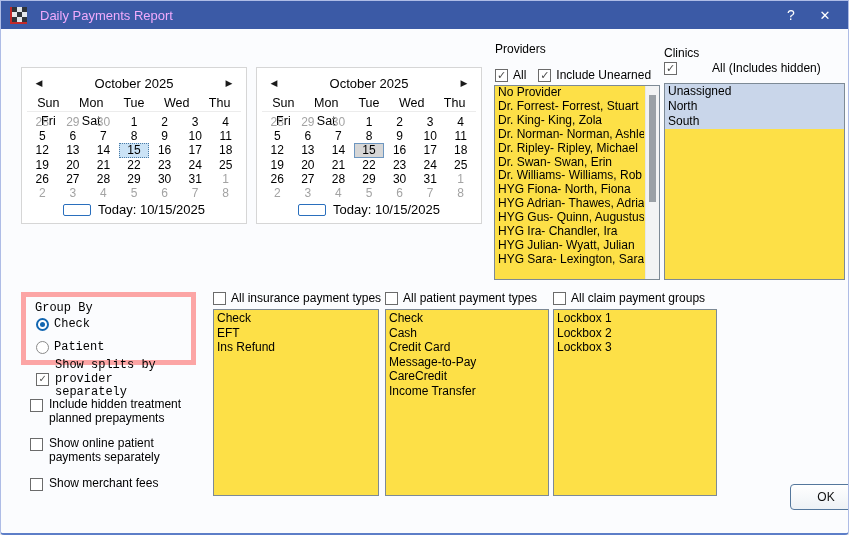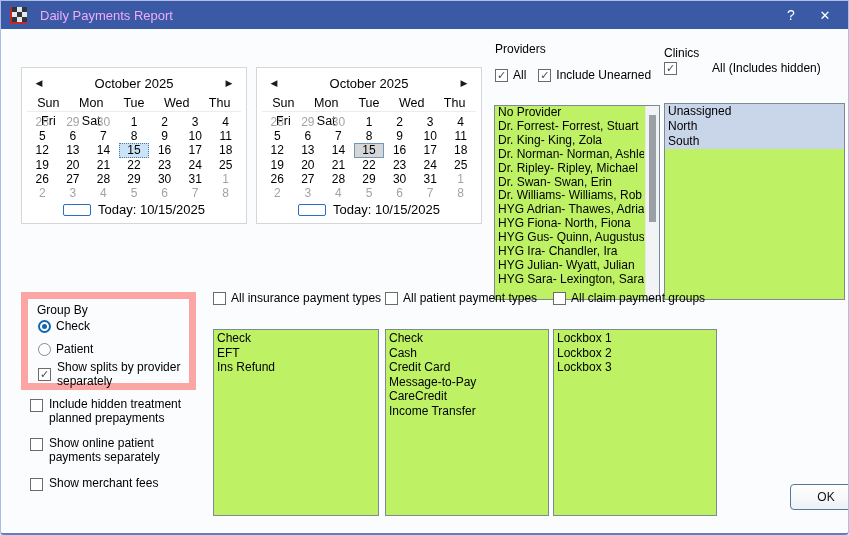--- a/index.html
+++ b/index.html
@@ -49,32 +49,32 @@
 
   
   .lbl{position:absolute;white-space:nowrap;}
   .cbrow{position:absolute;display:flex;align-items:center;gap:5px;white-space:nowrap;}
   .cb{width:13px;height:13px;border:1px solid #6b6b6b;background:#fff;display:inline-flex;align-items:center;justify-content:center;flex:none;}
   .cb.checked::after{content:"\2713";font-size:11px;color:#4a4a4a;line-height:1;}
   .radio{width:13px;height:13px;border:1px solid #8a8a8a;border-radius:50%;background:#fff;display:inline-flex;align-items:center;justify-content:center;flex:none;}
   .radio.selected{border:2px solid var(--accent);}
   .radio.selected::after{content:"";width:5px;height:5px;border-radius:50%;background:var(--accent);}
 
-  .listbox{position:absolute;background:#bef264;border:1px solid #7d8a96;overflow:hidden;margin-top:20px;}
+  .listbox{position:absolute;background:#fde047;border:1px solid #7d8a96;overflow:hidden;}
   .listbox .row{padding-left:3px;white-space:nowrap;overflow:hidden;}
   .listbox.prov{left:493px;top:56px;width:166px;height:195px;padding-right:15px;}
   .listbox.prov .row{line-height:13.9px;}
   .listbox.clin{left:663px;top:54px;width:181px;height:197px;}
   .listbox.clin .row{line-height:15px;}
   .listbox.pay{top:280px;height:187px;padding-top:1px;}
   .listbox.pay .row{line-height:14.6px;}
   .scroll{position:absolute;top:0;right:0;bottom:0;width:14px;background:#f2f3f4;border-left:1px solid #e6e8ea;}
   .thumb{position:absolute;left:3px;right:3px;top:9px;height:107px;background:#9aa0a6;}
 
-  .groupbox{position:absolute;left:20px;top:263px;width:175px;height:98px;border:7px solid #fca5a5;}
+  .groupbox{position:absolute;left:20px;top:263px;width:175px;height:73px;border:5px solid #fca5a5;font-family:Liberation Mono, monospace;}
   .gb-label{position:absolute;left:9px;top:4px;}
   .gb-radio{left:10px;}
   .split-row{position:absolute;left:10px;top:62px;display:flex;align-items:center;gap:6px;}
   .split-row .txt{width:135px;line-height:13.5px;}
 
   .optrow{position:absolute;left:29px;display:flex;align-items:flex-start;gap:6px;}
   .optrow .cb{margin-top:1px;}
   .optrow .txt{width:150px;line-height:13.5px;}
 
   .btn{
@@ -251,22 +251,22 @@
       <div class="scroll">
           <div class="thumb"></div>
         </div>
     <div class="row">No Provider</div>
         <div class="row">Dr. Forrest- Forrest, Stuart</div>
         <div class="row">Dr. King- King, Zola</div>
         <div class="row">Dr. Norman- Norman, Ashle</div>
         <div class="row">Dr. Ripley- Ripley, Michael</div>
         <div class="row">Dr. Swan- Swan, Erin</div>
         <div class="row">Dr. Williams- Williams, Rob</div>
+        <div class="row">HYG Fiona- North, Fiona</div>
         <div class="row">HYG Adrian- Thawes, Adria</div>
-        <div class="row">HYG Fiona- North, Fiona</div>
         <div class="row">HYG Gus- Quinn, Augustus</div>
         <div class="row">HYG Ira- Chandler, Ira</div>
         <div class="row">HYG Julian- Wyatt, Julian</div>
         <div class="row">HYG Sara- Lexington, Sara</div>
       </div>
 
     <span class="lbl" style="left:663px;top:17px;">Clinics</span>
     <div class="cbrow" style="left:663px;top:32px;gap:35px;">
       <span class="cb checked"></span>
       <span>All (Includes hidden)</span>

